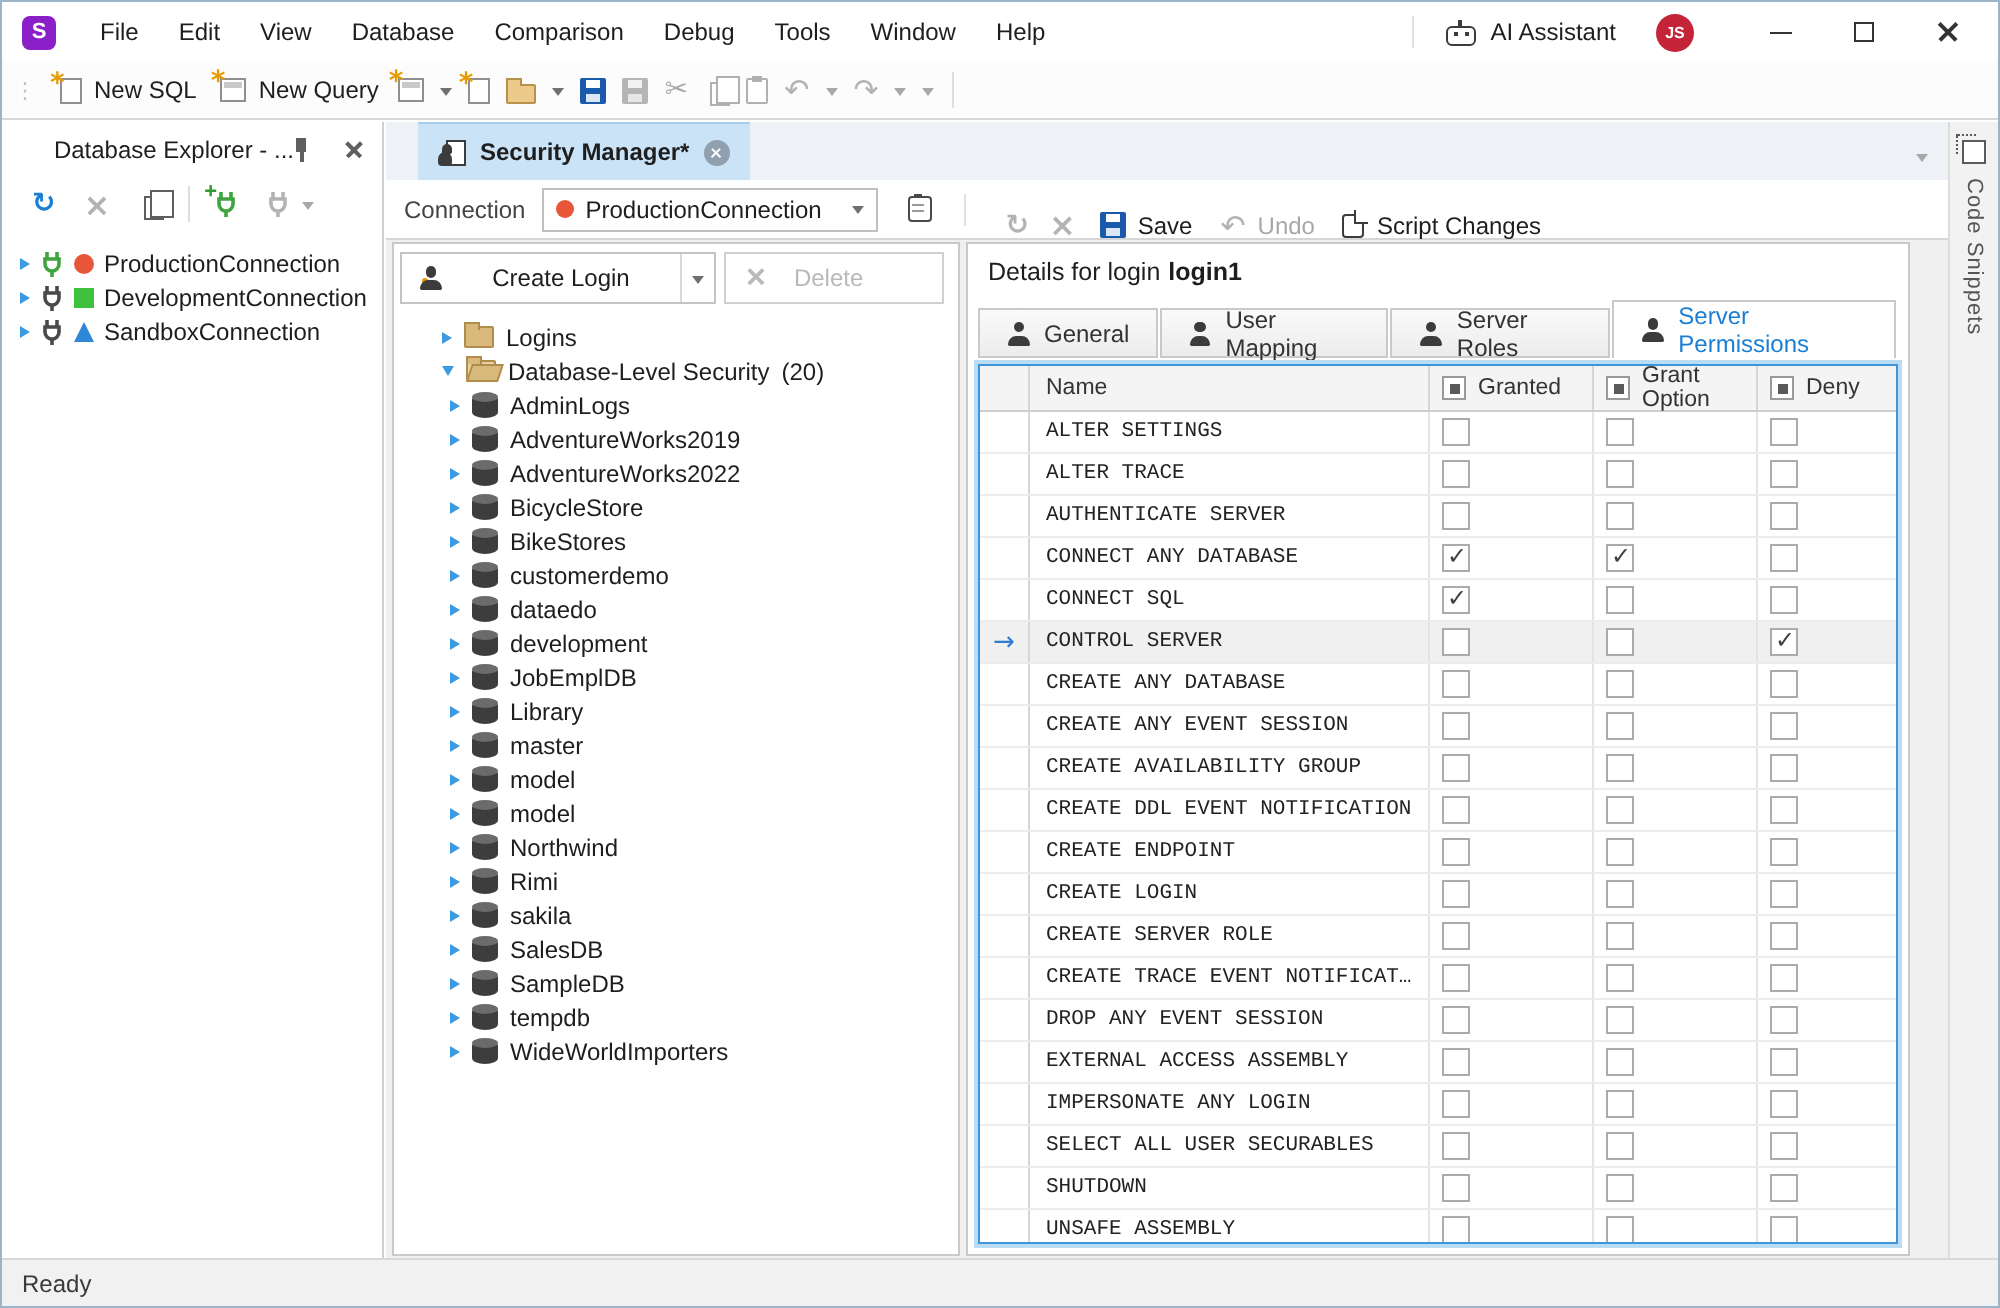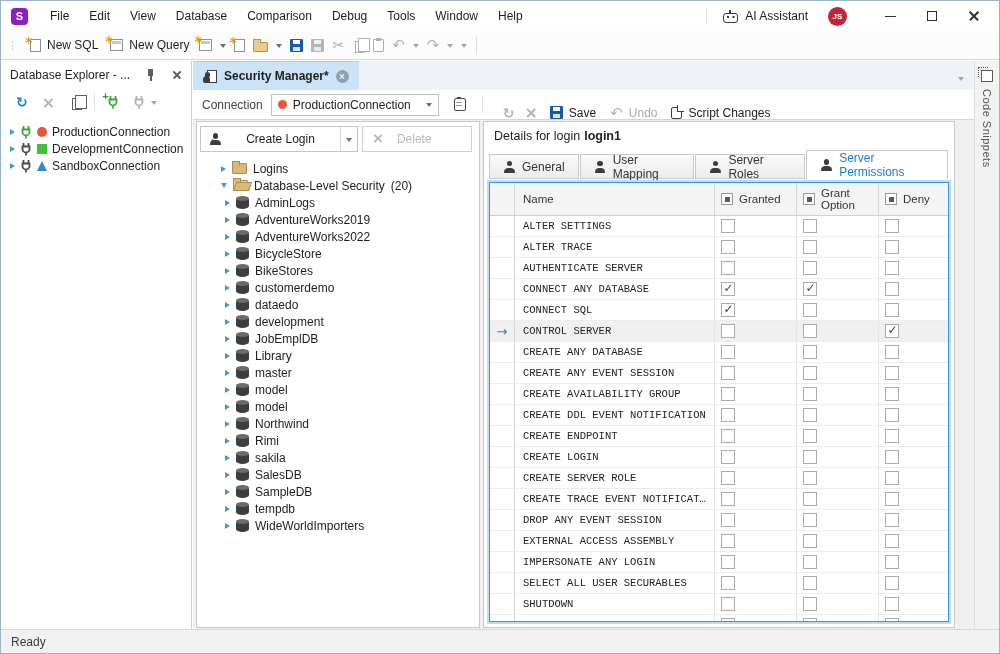--- a/index.html
+++ b/index.html
@@ -70,21 +70,21 @@
   .person::before { content:""; position:absolute; top:0; left:3.5px; width:5.5px; height:5.5px; border-radius:50%; background:#3c3c3c; }
   .person::after { content:""; position:absolute; bottom:0; left:1px; width:10.5px; height:5px; border-radius:5px 5px 1px 1px; background:#3c3c3c; }
   .person.badge::before { box-shadow:-3px 5px 0 -1px #e89b00; }
 
   
   .main { position:absolute; top:60px; left:0; right:0; bottom:24px; }
 
   
   .explorer { position:absolute; left:0; top:0; bottom:0; width:191px; background:#fff; border-right:1px solid #cfcfcf; display:flex; flex-direction:column; }
   .exp-title { height:27px; display:flex; align-items:center; padding:0 9px; font-size:12px; color:#1e1e1e; }
-  .exp-title .t { flex:1; white-space:nowrap; overflow:hidden; }
+  .exp-title .t { flex:1; white-space:nowrap; overflow:hidden;text-align:right; }
   .pin { width:7px; height:12px; position:relative; margin-right:18px; }
   .pin::before { content:""; position:absolute; top:0; left:1px; width:5px; height:7px; background:#5f5f5f; }
   .pin::after { content:""; position:absolute; top:7px; left:3px; width:1.5px; height:5px; background:#5f5f5f; }
   .small-x { position:relative; width:10px; height:10px; }
   .small-x::before,.small-x::after { content:""; position:absolute; top:4.5px; left:0; width:10px; height:1.5px; background:#5f5f5f; }
   .small-x::before { transform:rotate(45deg);} .small-x::after { transform:rotate(-45deg);}
   .exp-toolbar { height:28px; display:flex; align-items:center; padding:0 8px; }
   .exp-toolbar .tbtn { padding:0 7px; }
   .plug-svg { display:block; }
   .plug-wrap { position:relative; display:inline-flex; }
@@ -93,21 +93,21 @@
   .conn-row { height:17px; display:flex; align-items:center; gap:5px; padding-left:9px; font-size:12px; color:#1e1e1e; }
   .chev { width:0; height:0; border-top:3.5px solid transparent; border-bottom:3.5px solid transparent; border-left:5px solid #3b9ae1; flex:none; }
   .chev-down { width:0; height:0; border-left:3.5px solid transparent; border-right:3.5px solid transparent; border-top:5px solid #3b9ae1; flex:none; }
   .shape { width:10px; height:10px; flex:none; }
   .shape.circle { border-radius:50%; }
   .shape.triangle { width:0; height:0; border-left:5.5px solid transparent; border-right:5.5px solid transparent; border-bottom:10px solid #2f87d8; background:none !important; }
 
   
   .docarea { position:absolute; left:192px; top:0; right:25px; bottom:0; display:flex; flex-direction:column; background:#f0f0f0; }
   .tabstrip { height:29px; background:#eef1f5; display:flex; align-items:stretch; position:relative; flex:none; }
-  .doc-tab { margin-left:0; display:flex; align-items:center; gap:7px; padding:0 10px; background:#cbe3f7; border-top:1px solid #a9cdEC; font-size:12px; font-weight:bold; color:#1e1e1e; }
+  .doc-tab { margin-left:16px; display:flex; align-items:center; gap:7px; padding:0 10px; background:#cbe3f7; border-top:1px solid #a9cdEC; font-size:12px; font-weight:bold; color:#1e1e1e; }
   .smgr-icon { width:14px; height:13px; position:relative; }
   .smgr-icon::before { content:""; position:absolute; top:0; right:0; width:8px; height:11px; border:1px solid #3c3c3c; background:#fff; }
   .smgr-icon::after { content:""; position:absolute; bottom:0; left:0; width:7px; height:7px; border-radius:50% 50% 2px 2px; background:#3c3c3c; box-shadow:1px -5px 0 -1px #3c3c3c; }
   .tab-close { width:13px; height:13px; border-radius:50%; background:#90a0ae; position:relative; flex:none; }
   .tab-close::before,.tab-close::after { content:""; position:absolute; top:6px; left:3.5px; width:6px; height:1.3px; background:#fff; }
   .tab-close::before { transform:rotate(45deg);} .tab-close::after { transform:rotate(-45deg);}
   .strip-caret { position:absolute; right:10px; top:12px; }
 
   .connrow { height:30px; background:#fff; border-bottom:1px solid #d6d6d6; display:flex; align-items:center; padding-left:9px; font-size:12px; color:#444; flex:none; }
   .combo { width:168px; height:22px; border:1px solid #c0c0c0; display:flex; align-items:center; gap:6px; padding:0 6px; margin-left:8px; background:#fff; color:#1e1e1e; }
@@ -142,21 +142,21 @@
   .db-cyl::before { content:""; position:absolute; top:-1px; left:0; width:13px; height:5px; border-radius:50%; background:#6b6b6b; }
   .cnt { color:#1e1e1e; }
 
   
   .dheader { height:28px; display:flex; align-items:center; padding:0 10px; font-size:12.5px; color:#1e1e1e; gap:4px; }
   .dheader b { font-weight:bold; }
   .dtabs { display:flex; align-items:flex-end; height:29px; padding:0 5px; }
   .dtab { display:flex; align-items:center; gap:7px; height:25px; padding:0 13px; background:linear-gradient(#fafafa,#ececec); border:1px solid #c9c9c9; margin-right:1px; font-size:12px; color:#333; }
   .dtab.active { background:#fff; color:#1a7fd4; height:29px; border-bottom:none; position:relative; z-index:3; }
   .grid { position:absolute; left:5px; right:5px; top:60px; bottom:5px; background:#fff; border:1px solid #3d96db; box-shadow:0 0 0 2px #badcf5; display:flex; flex-direction:column; z-index:2; }
-  .grid-header { display:flex; height:33px; background:#f4f4f4; border-bottom:1px solid #cfcfcf; font-size:11.5px; color:#333; flex:none; }
+  .grid-header { display:flex; height:23px; background:#f4f4f4; border-bottom:1px solid #cfcfcf; font-size:11.5px; color:#333; flex:none; }
   .gh-cell { display:flex; align-items:center; border-right:1px solid #d6d6d6; }
   .gh-gutter { width:25px; }
   .gh-name { width:200px; padding-left:8px; }
   .gh-cb { width:82px; padding-left:6px; gap:6px; }
   .gh-cb.last { flex:1; border-right:none; }
   .hdr-cb { width:12px; height:12px; border:1px solid #9a9a9a; background:#fff; position:relative; flex:none; }
   .hdr-cb::after { content:""; position:absolute; top:2.5px; left:2.5px; right:2.5px; bottom:2.5px; background:#5a5a5a; }
   .grid-body { flex:1; display:flex; overflow:hidden; }
   .rows { flex:1; }
   .grid-row { display:flex; height:21px; border-bottom:1px solid #ececec; font-size:10.5px; color:#222; }

